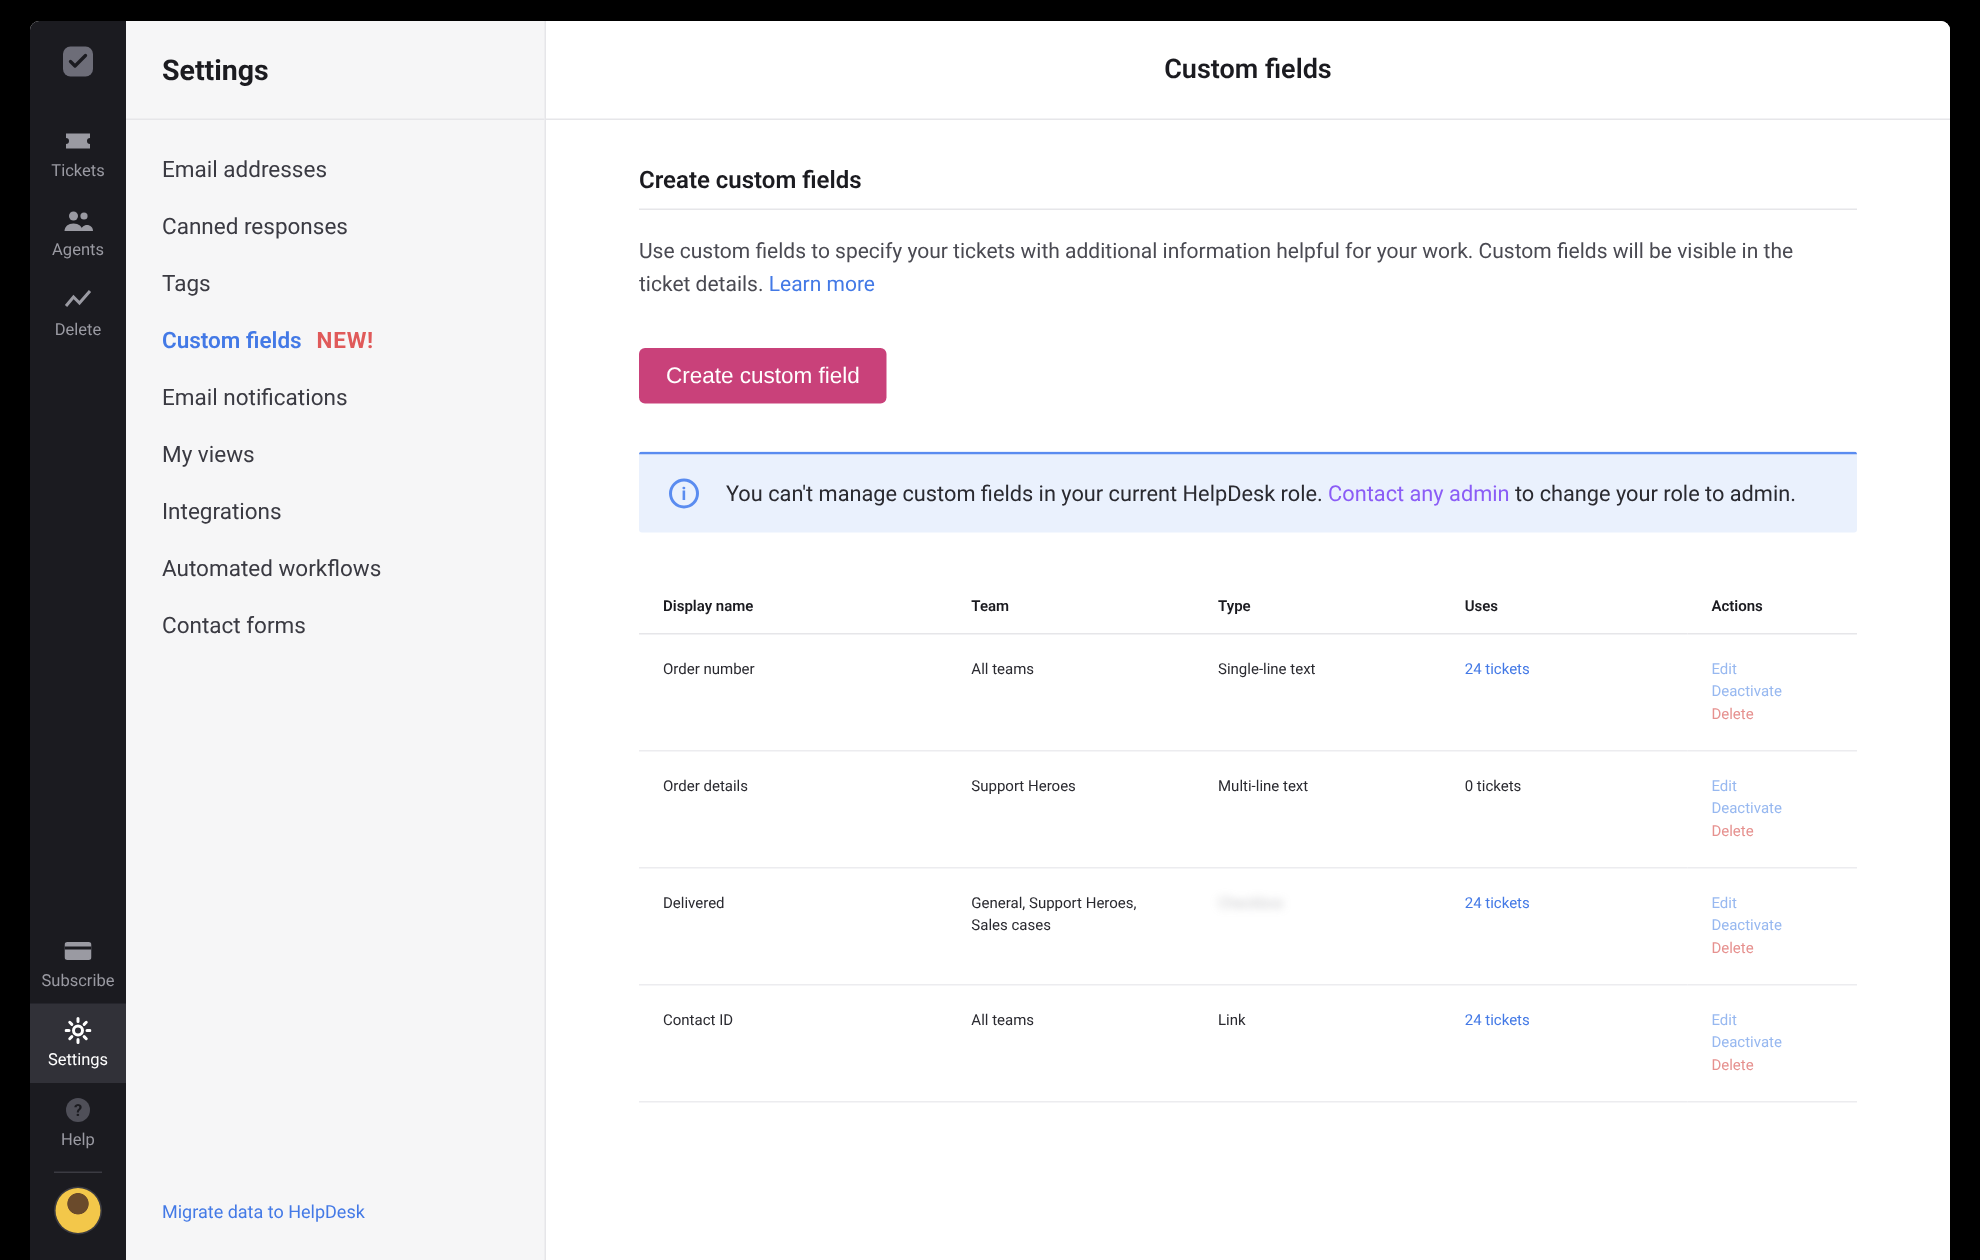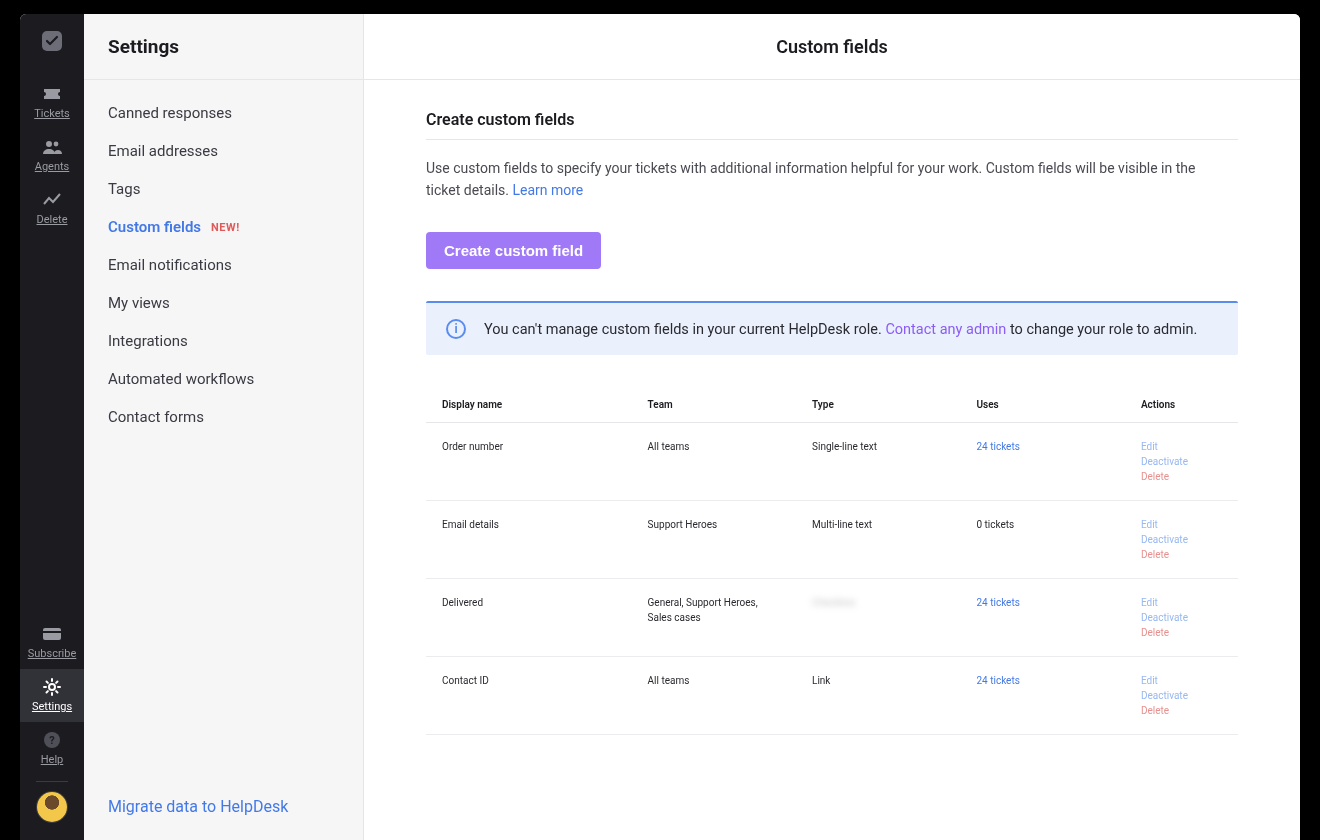--- a/index.html
+++ b/index.html
@@ -2,46 +2,46 @@
 <html><head>
 <meta charset="utf-8">
 <style>
 * { box-sizing: border-box; margin: 0; padding: 0; }
 body { font-family: -apple-system, BlinkMacSystemFont, "Segoe UI", Roboto, Helvetica, Arial, sans-serif; background: #000; width: 1320px; height: 840px; overflow: hidden; position: relative; }
 .app-shell { position: absolute; top: 14px; left: 20px; right: 20px; bottom: 0; background: #fff; border-top-left-radius: 6px; border-top-right-radius: 6px; display: flex; overflow: hidden; }
 
 
 .rail { width: 64px; background: #1b1b20; display: flex; flex-direction: column; align-items: center; color: #bfbfc6; font-size: 11px; padding-top: 14px; }
 .rail .logo { width: 26px; height: 26px; border-radius: 5px; background: transparent; display:flex; align-items:center; justify-content:center; margin-bottom: 22px; }
-.rail-item { width: 64px; display: flex; flex-direction: column; align-items: center; justify-content: center; gap: 4px; padding: 9px 16px; color: #9a9aa2; cursor: pointer; text-decoration: underline; }
+.rail-item { width: 64px; display: flex; flex-direction: column; align-items: center; justify-content: center; gap: 4px; padding: 9px 16px; color: #9a9aa2; cursor: pointer; }
 .rail-item.active { background: #313138; color: #fff; }
 .rail-item .ico { font-size: 16px; height: 18px; display:flex; align-items:center; justify-content:center; }
 .rail-spacer { flex: 1; }
 .rail-divider { width: 32px; height: 1px; background: #3b3b42; margin: 6px 0 10px; }
 .avatar { width: 30px; height: 30px; border-radius: 50%; background: radial-gradient(circle at 50% 35%, #6a4a2b 0 28%, #f3c74a 30% 100%); margin-bottom: 18px; box-shadow: 0 0 0 1px #3b3b42; }
 
 
 .sidebar { width: 280px; background: #f6f6f7; border-right: 1px solid #e6e6e9; display: flex; flex-direction: column; }
 .sidebar-header { height: 66px; display: flex; align-items: center; padding: 0 24px; font-size: 19px; font-weight: 700; color: #1b1b20; border-bottom: 1px solid #e6e6e9; }
 .sidebar-list { padding: 14px 0; display: flex; flex-direction: column; }
 .sidebar-li { padding: 10px 24px; font-size: 15px; color: #3a3a42; cursor: pointer; display:flex; align-items:center; gap:10px; }
 .sidebar-li.active { color: #4379e6; font-weight: 600; }
-.new-badge { font-size: 11px; font-weight: 700; color: #e05a5a; letter-spacing: 0.5px; }
+.new-badge { font-size: 15px; font-weight: 700; color: #e05a5a; letter-spacing: 0.5px; }
 .sidebar-footer { margin-top: auto; padding: 18px 24px 24px; }
-.sidebar-footer a { color: #4379e6; font-size: 16px; text-decoration: none; }
+.sidebar-footer a { color: #4379e6; font-size: 12px; text-decoration: none; }
 
 
 .main { flex: 1; background: #fff; display: flex; flex-direction: column; min-width: 0; }
 .main-header { height: 66px; display: flex; align-items: center; justify-content: center; border-bottom: 1px solid #e6e6e9; font-size: 18px; font-weight: 600; color: #1b1b20; }
 .main-body { padding: 30px 62px 40px; overflow-y: auto; }
 .section-title { font-size: 16px; font-weight: 600; color: #1b1b20; margin-bottom: 6px; }
 .section-divider { height: 1px; background: #e6e6e9; margin: 10px 0 18px; }
 .section-desc { font-size: 14px; color: #4a4a52; line-height: 1.55; margin-bottom: 31px; max-width: 780px; }
 .section-desc a { color: #4379e6; text-decoration: none; }
-.btn-primary { background: #8b5cf6; color: #fff; border: none; border-radius: 4px; padding: 10px 18px; font-size: 15px; font-weight: 700; cursor: pointer; opacity: 0.82; }
+.btn-primary { background: #be185d; color: #fff; border: none; border-radius: 4px; padding: 10px 18px; font-size: 15px; font-weight: 400; cursor: pointer; opacity: 0.82; }
 
 .notice { margin-top: 32px; border-top: 2px solid #5a8cf0; background: #eaf1fd; padding: 16px 20px; display: flex; align-items: center; gap: 18px; border-radius: 2px; }
 .notice .info-ico { width: 20px; height: 20px; border: 2px solid #5a8cf0; border-radius: 50%; display:flex; align-items:center; justify-content:center; color:#5a8cf0; font-size:12px; font-weight:700; flex-shrink:0; }
 .notice-text { font-size: 14.5px; color: #2a2a30; }
 .notice-text a { color: #8b5cf6; text-decoration: none; }
 
 
 .tbl { width: 100%; border-collapse: collapse; margin-top: 32px; font-size: 10px; color: #2a2a30; }
 .tbl th { text-align: left; font-weight: 600; padding: 12px 16px; border-bottom: 1px solid #e6e6e9; color:#1b1b20; }
 .tbl td { padding: 16px 16px; border-bottom: 1px solid #ececef; vertical-align: top; line-height: 1.5; }
@@ -128,24 +128,24 @@
       <span>Help</span>
     </div>
     <div class="rail-divider"></div>
     <div class="avatar"></div>
   </nav>
 
   <aside class="sidebar">
     <div class="sidebar-header">Settings</div>
     <div class="sidebar-list" id="sidebar-list">
         <div class="sidebar-li">
+          <span>Email addresses</span>
+        </div>
+        <div class="sidebar-li">
           <span>Canned responses</span>
-        </div>
-        <div class="sidebar-li">
-          <span>Email addresses</span>
         </div>
         <div class="sidebar-li">
           <span>Tags</span>
         </div>
         <div class="sidebar-li active">
           <span>Custom fields</span>
           <span class="new-badge">NEW!</span>
         </div>
         <div class="sidebar-li">
           <span>Email notifications</span>
@@ -201,21 +201,21 @@
               <td>All teams</td>
               <td>Single-line text</td>
               <td><a href="#" class="uses-link">24 tickets</a></td>
               <td class="actions">
                 <span class="act-edit">Edit</span>
                 <span class="act-deact">Deactivate</span>
                 <span class="act-delete">Delete</span>
               </td>
             </tr>
             <tr>
-              <td>Email details</td>
+              <td>Order details</td>
               <td>Support Heroes</td>
               <td>Multi-line text</td>
               <td><span class="uses-zero">0 tickets</span></td>
               <td class="actions">
                 <span class="act-edit">Edit</span>
                 <span class="act-deact">Deactivate</span>
                 <span class="act-delete">Delete</span>
               </td>
             </tr>
             <tr>

